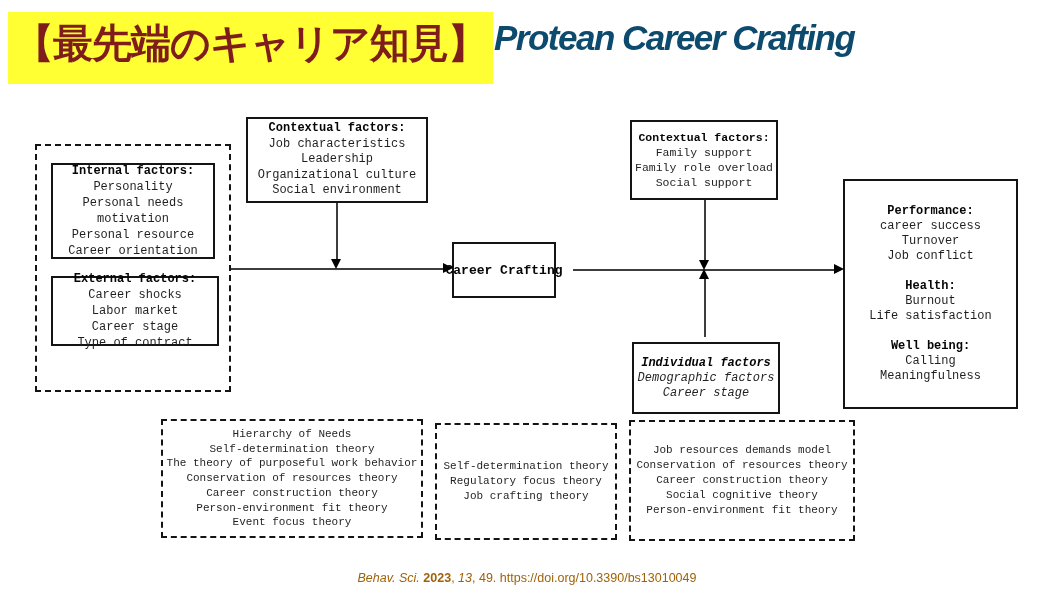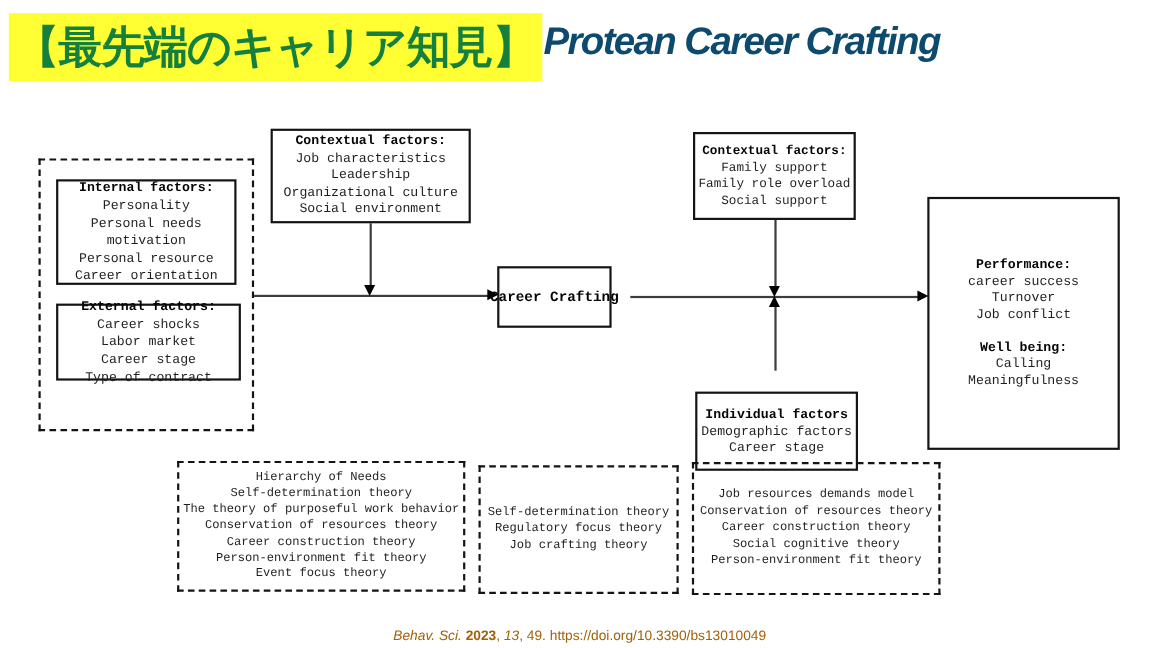--- a/index.html
+++ b/index.html
@@ -2,22 +2,22 @@
 <html><head>
 <meta charset="utf-8">
 <style>
   html,body{margin:0;padding:0;background:#ffffff;}
   #canvas{
     position:relative;width:1054px;height:589px;background:#ffffff;overflow:hidden;
     font-family:"Liberation Sans","DejaVu Sans",sans-serif;color:#111;
   }
   
   #jp-title{
-    position:absolute;left:8px;top:12px;height:62px;line-height:62px;
-    background:#FFFF33;color:#15803d;font-weight:bold;font-size:40px;
+    position:absolute;left:8px;top:12px;height:72px;line-height:62px;
+    background:#FFFF33;color:#7f1d1d;font-weight:bold;font-size:40px;
     padding:0 6px;letter-spacing:-1px;white-space:nowrap;
   }
   #en-title{
     position:absolute;left:494px;top:18px;font-weight:bold;font-size:35px;
     color:#0c4a6e;letter-spacing:-1.5px;white-space:nowrap;font-style:italic;
   }
   
   .box{
     position:absolute;border:2px solid #141414;background:#ffffff;box-sizing:border-box;
     display:flex;flex-direction:column;justify-content:center;align-items:center;
@@ -27,21 +27,21 @@
   .dashed{border:2px dashed #141414;background:transparent;}
   .hd{font-weight:bold;color:#050505;}
   .ln{white-space:nowrap;}
   
   #left-container{left:35px;top:144px;width:196px;height:248px;}
   #internal-box{left:51px;top:163px;width:164px;height:96px;font-size:12px;line-height:16px;}
   #external-box{left:51px;top:276px;width:168px;height:70px;font-size:12px;line-height:16px;}
   #ctx-left-box{left:246px;top:117px;width:182px;height:86px;font-size:12px;line-height:15.5px;}
   #career-box{left:452px;top:242px;width:104px;height:56px;font-size:13px;}
   #ctx-right-box{left:630px;top:120px;width:148px;height:80px;font-size:11.5px;line-height:15px;}
-  #individual-box{left:632px;top:356px;width:148px;height:72px;font-size:12px;line-height:15px;}
+  #individual-box{left:632px;top:342px;width:148px;height:72px;font-size:12px;line-height:15px;font-style:italic;}
   #outcomes-box{left:843px;top:179px;width:175px;height:230px;font-size:12px;line-height:15px;}
   #outcomes-box .sec{margin-top:15px;}
   #outcomes-box .sec:first-child{margin-top:0;}
   #theories-left-box{left:161px;top:419px;width:262px;height:119px;font-size:11px;line-height:14.8px;}
   #theories-middle-box{left:435px;top:423px;width:182px;height:117px;font-size:11px;line-height:15px;}
   #theories-right-box{left:629px;top:420px;width:226px;height:121px;font-size:11px;line-height:15px;}
   
   .hline,.vline{position:absolute;background:#3d3d3d;}
   .hline{height:1.5px;}
   .vline{width:1.5px;}
@@ -120,20 +120,25 @@
   </div>
 
   <div id="outcomes-box" class="box">
     <div class="sec">
       <div class="ln hd">Performance:</div>
       <div class="ln">career success</div>
       <div class="ln">Turnover</div>
       <div class="ln">Job conflict</div>
     </div>
     <div class="sec">
+      <div class="ln hd">Health:</div>
+      <div class="ln">Burnout</div>
+      <div class="ln">Life satisfaction</div>
+    </div>
+    <div class="sec">
       <div class="ln hd">Well being:</div>
       <div class="ln">Calling</div>
       <div class="ln">Meaningfulness</div>
     </div>
   </div>
 
   <div id="theories-left-box" class="box dashed">
     <div class="ln">Hierarchy of Needs</div>
     <div class="ln">Self-determination theory</div>
     <div class="ln">The theory of purposeful work behavior</div>

